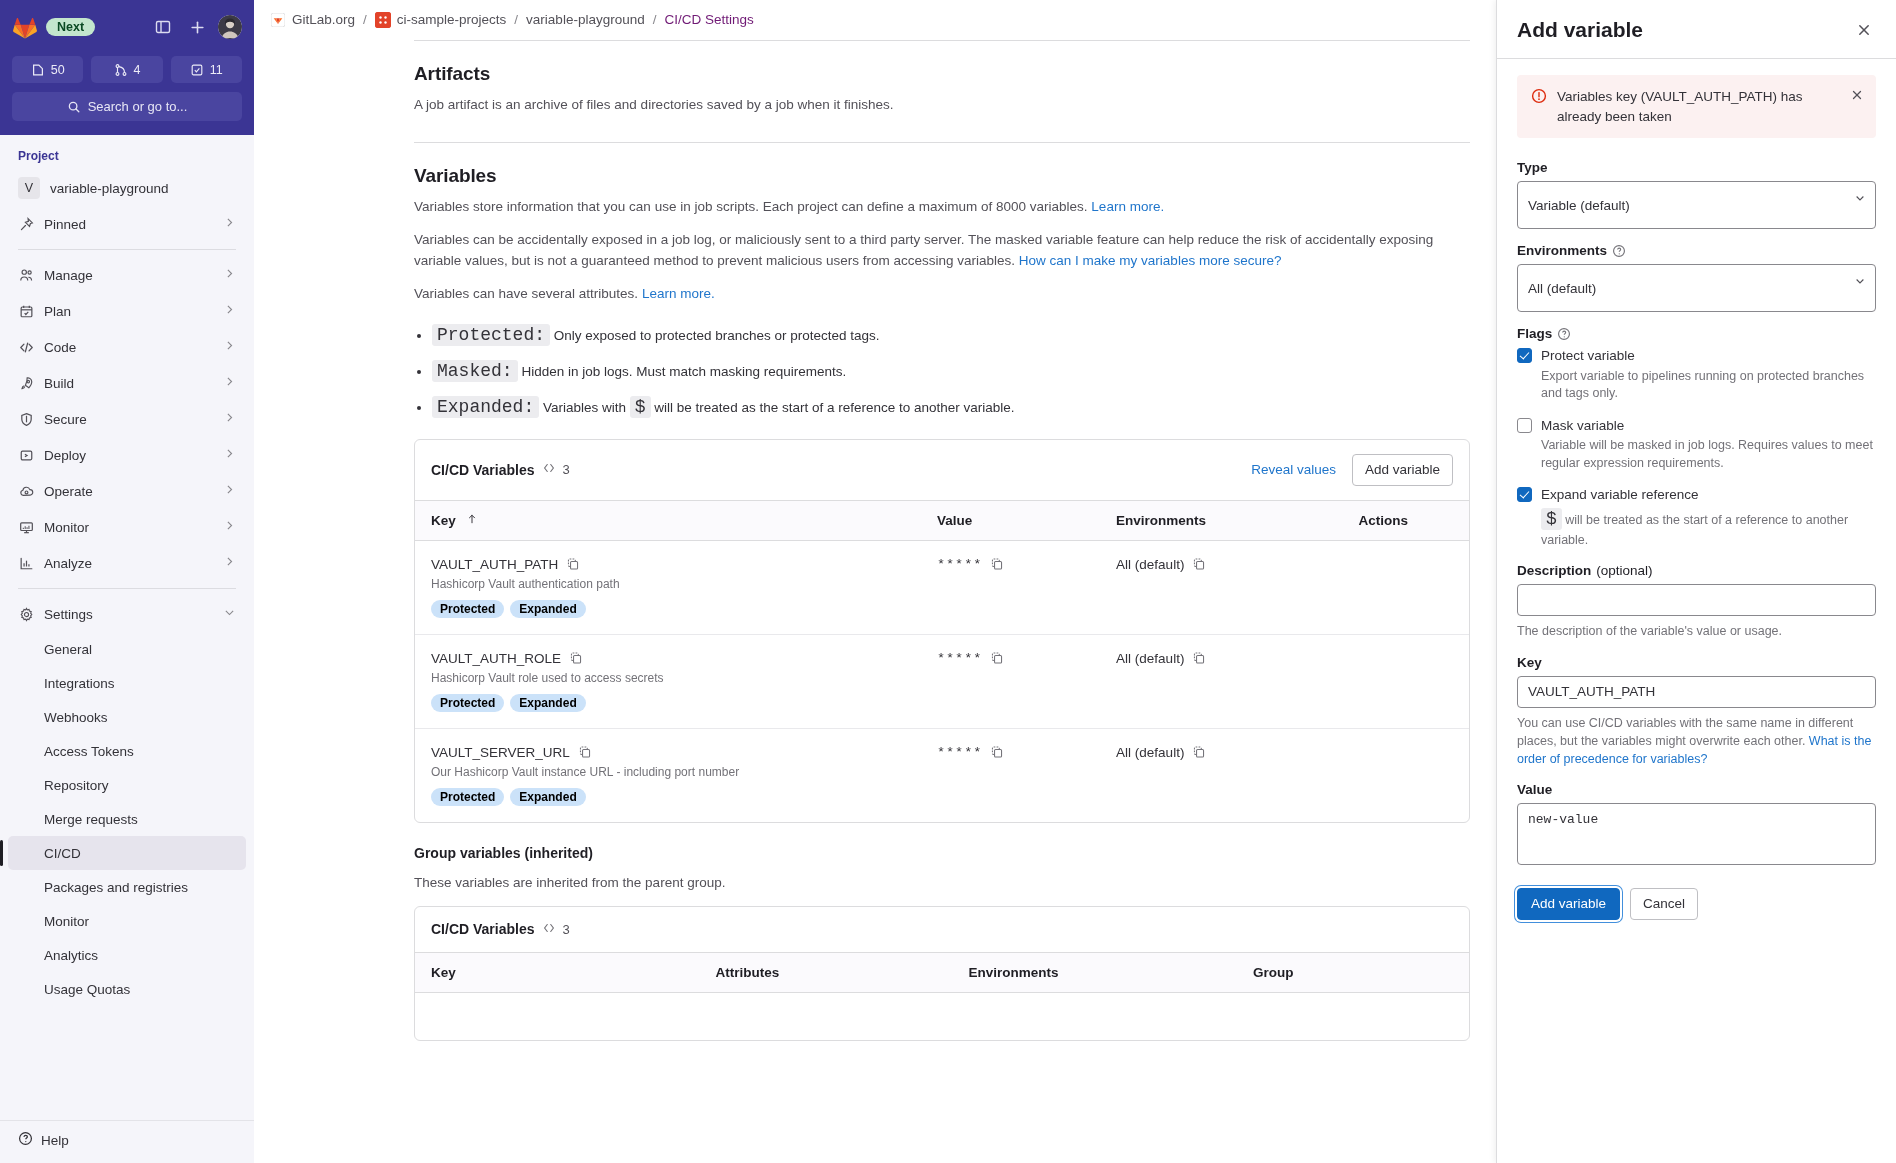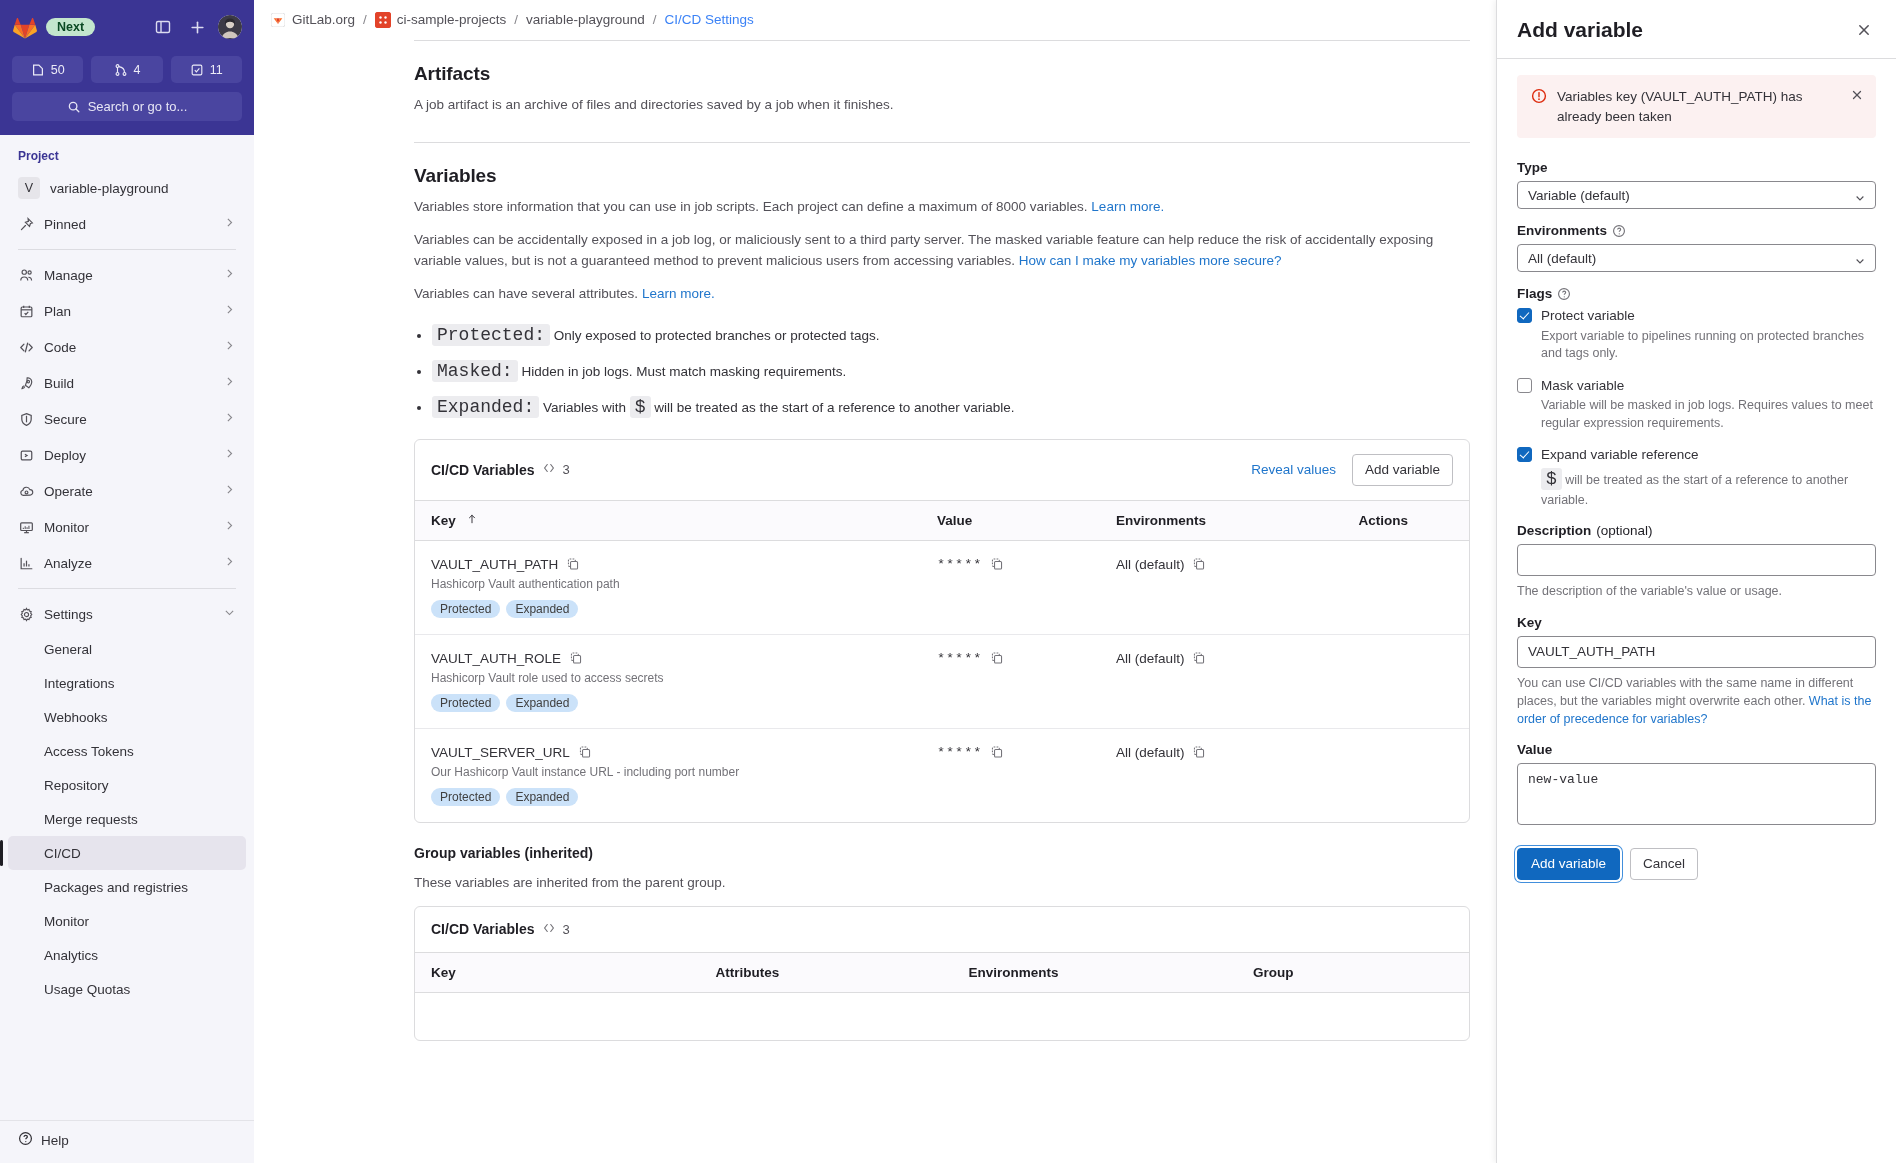--- a/index.html
+++ b/index.html
@@ -53,21 +53,21 @@
   .nav-sub.active { background: #e6e4ed; position: relative; }
   .nav-sub.active::before { content:""; position:absolute; left:-8px; top:4px; bottom:4px; width:3px; background:#1f1e24; border-radius:2px; }
   .nav-divider { height: 1px; background: #dcdce1; margin: 7px 10px; }
   .sb-footer { border-top: 1px solid #e3e3e8; padding: 10px 18px 14px; }
   .help-row { display:flex; align-items:center; gap: 8px; font-size: 13.5px; color: #333238; cursor:pointer; }
 
   
   .main { flex: 1; min-width: 0; display: flex; flex-direction: column; background: #fff; position: relative; }
   .breadcrumb-bar { height: 40px; display: flex; align-items: center; padding: 0 16px; gap: 0; font-size: 13.5px; border-bottom: 1px solid transparent; }
   .bc-item { display: inline-flex; align-items: flex-start; gap: 6px; color: #535158; cursor: pointer; white-space: nowrap; }
-  .bc-item.current { color: #3b82f6; }
+  .bc-item.current { color: #701a75; }
   .bc-sep { color: #89888d; padding: 0 8px; }
   .bc-ico { width: 16px; height: 16px; border-radius: 3px; flex: 0 0 16px; display:flex; align-items:center; justify-content:center; }
   .bc-ico.org { background: #fff; }
   .bc-ico.proj { background: #e24329; color: #fff; }
 
   .content { flex: 1; overflow: hidden; padding: 0 0 0 0; }
   .content-inner { max-width: 1080px; margin-left: 160px; padding-right: 24px; }
   .sect { border-top: 1px solid #dcdcde; padding: 22px 0 26px; }
   .sect:first-child { border-top: 1px solid #dcdcde; }
   .sect h2 { font-size: 19px; font-weight: 700; color: #1f1e24; margin-bottom: 10px; letter-spacing: -0.1px; }
@@ -97,21 +97,21 @@
   table.vars thead th {
     text-align: left; font-size: 13.5px; font-weight: 700; color: #1f1e24;
     padding: 12px 16px; background: #fbfafd; border-top: 1px solid #dcdcde; border-bottom: 1px solid #dcdcde;
     white-space: nowrap;
   }
   table.vars tbody td { padding: 16px; border-bottom: 1px solid #e9e9ec; vertical-align: top; font-size: 13.5px; }
   table.vars tbody tr:last-child td { border-bottom: none; }
   .vkey { display: flex; align-items: center; gap: 8px; color: #333238; font-size: 13.5px; }
   .vdesc { color: #737278; font-size: 12px; margin-top: 5px; }
   .badges { display: flex; gap: 6px; margin-top: 9px; }
-  .badge { background: #cbe2f9; color: #404040; font-size: 12px; padding: 2px 9px; border-radius: 10px; }
+  .badge { background: #cbe2f9; color: #000000; font-size: 12px; padding: 2px 9px; border-radius: 10px; font-weight: bold; }
   .masked { font-family: "Liberation Mono", monospace; letter-spacing: 1px; color: #333238; }
   .cpy { width: 14px; height: 14px; color: #737278; cursor: pointer; flex: 0 0 14px; }
   .sub-head { font-size: 14px; font-weight: 700; color: #1f1e24; margin: 22px 0 0; }
   .sub-p { font-size: 13.5px; color: #535158; margin: 12px 0 16px; }
 
   
   .drawer {
     position: absolute; top: 0; right: 0; width: 400px; height: 1163px;
     background: #fff; border-left: 1px solid #dcdcde; display: flex; flex-direction: column;
     box-shadow: -2px 0 6px rgba(0,0,0,.06); z-index: 20;
@@ -128,21 +128,21 @@
   .alert-text { flex: 1; font-size: 13.5px; color: #333238; line-height: 1.45; }
   .alert-x { color: #535158; cursor: pointer; flex: 0 0 14px; margin-top: 1px; }
   .field { margin-bottom: 14px; }
   .flabel { display:flex; align-items:center; gap:5px; font-size: 13.5px; font-weight: 700; color: #1f1e24; margin-bottom: 6px; }
   .flabel .opt { font-weight: 400; color: #1f1e24; }
   .qmark { width: 14px; height: 14px; color: #737278; cursor: pointer; }
   select.sel, input.inp, textarea.ta {
     width: 100%; border: 1px solid #89888d; border-radius: 4px; background: #fff;
     font-family: "Liberation Sans", sans-serif; font-size: 13.5px; color: #333238; padding: 0 10px;
   }
-  select.sel { height: 28px; appearance: none; background-image: none; cursor: pointer; }
+  select.sel { height: 48px; appearance: none; background-image: none; cursor: pointer; }
   .sel-wrap { position: relative; }
   .sel-wrap .chev-d { position: absolute; right: 10px; top: 11px; pointer-events: none; color: #535158; }
   input.inp { height: 32px; }
   textarea.ta { height: 62px; padding: 7px 10px; resize: none; line-height: 1.4; font-family: "Liberation Mono", monospace; font-size: 13px; }
   .checks { margin-top: 2px; }
   .chk-row { display: flex; gap: 9px; margin-bottom: 14px; align-items: flex-start; }
   .cb { width: 15px; height: 15px; border-radius: 3px; border: 1px solid #89888d; background:#fff; flex: 0 0 15px; margin-top: 1px; cursor: pointer; position: relative; }
   .cb.on { background: #1068bf; border-color: #1068bf; }
   .cb.on::after {
     content:""; position:absolute; left: 4px; top: 1px; width: 4px; height: 8px;

